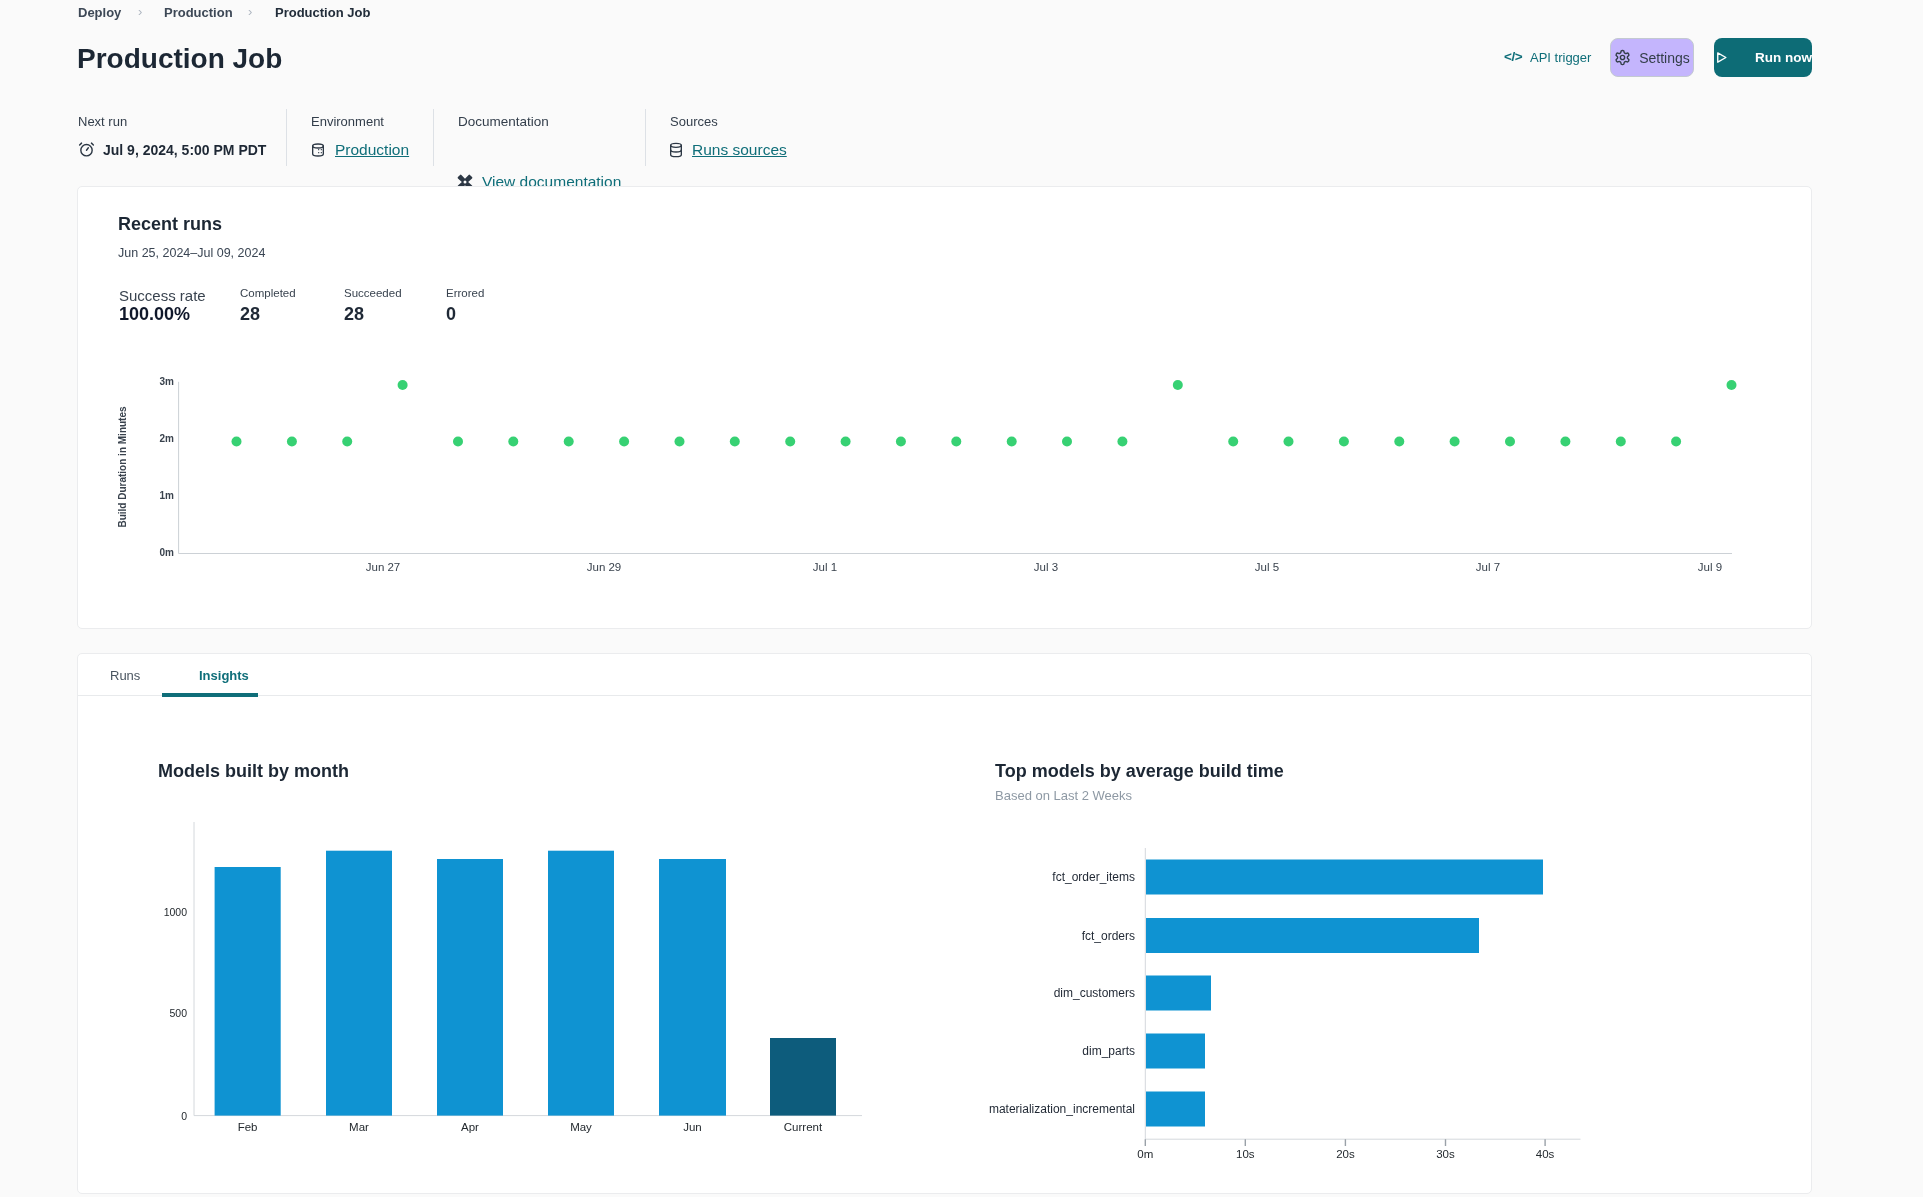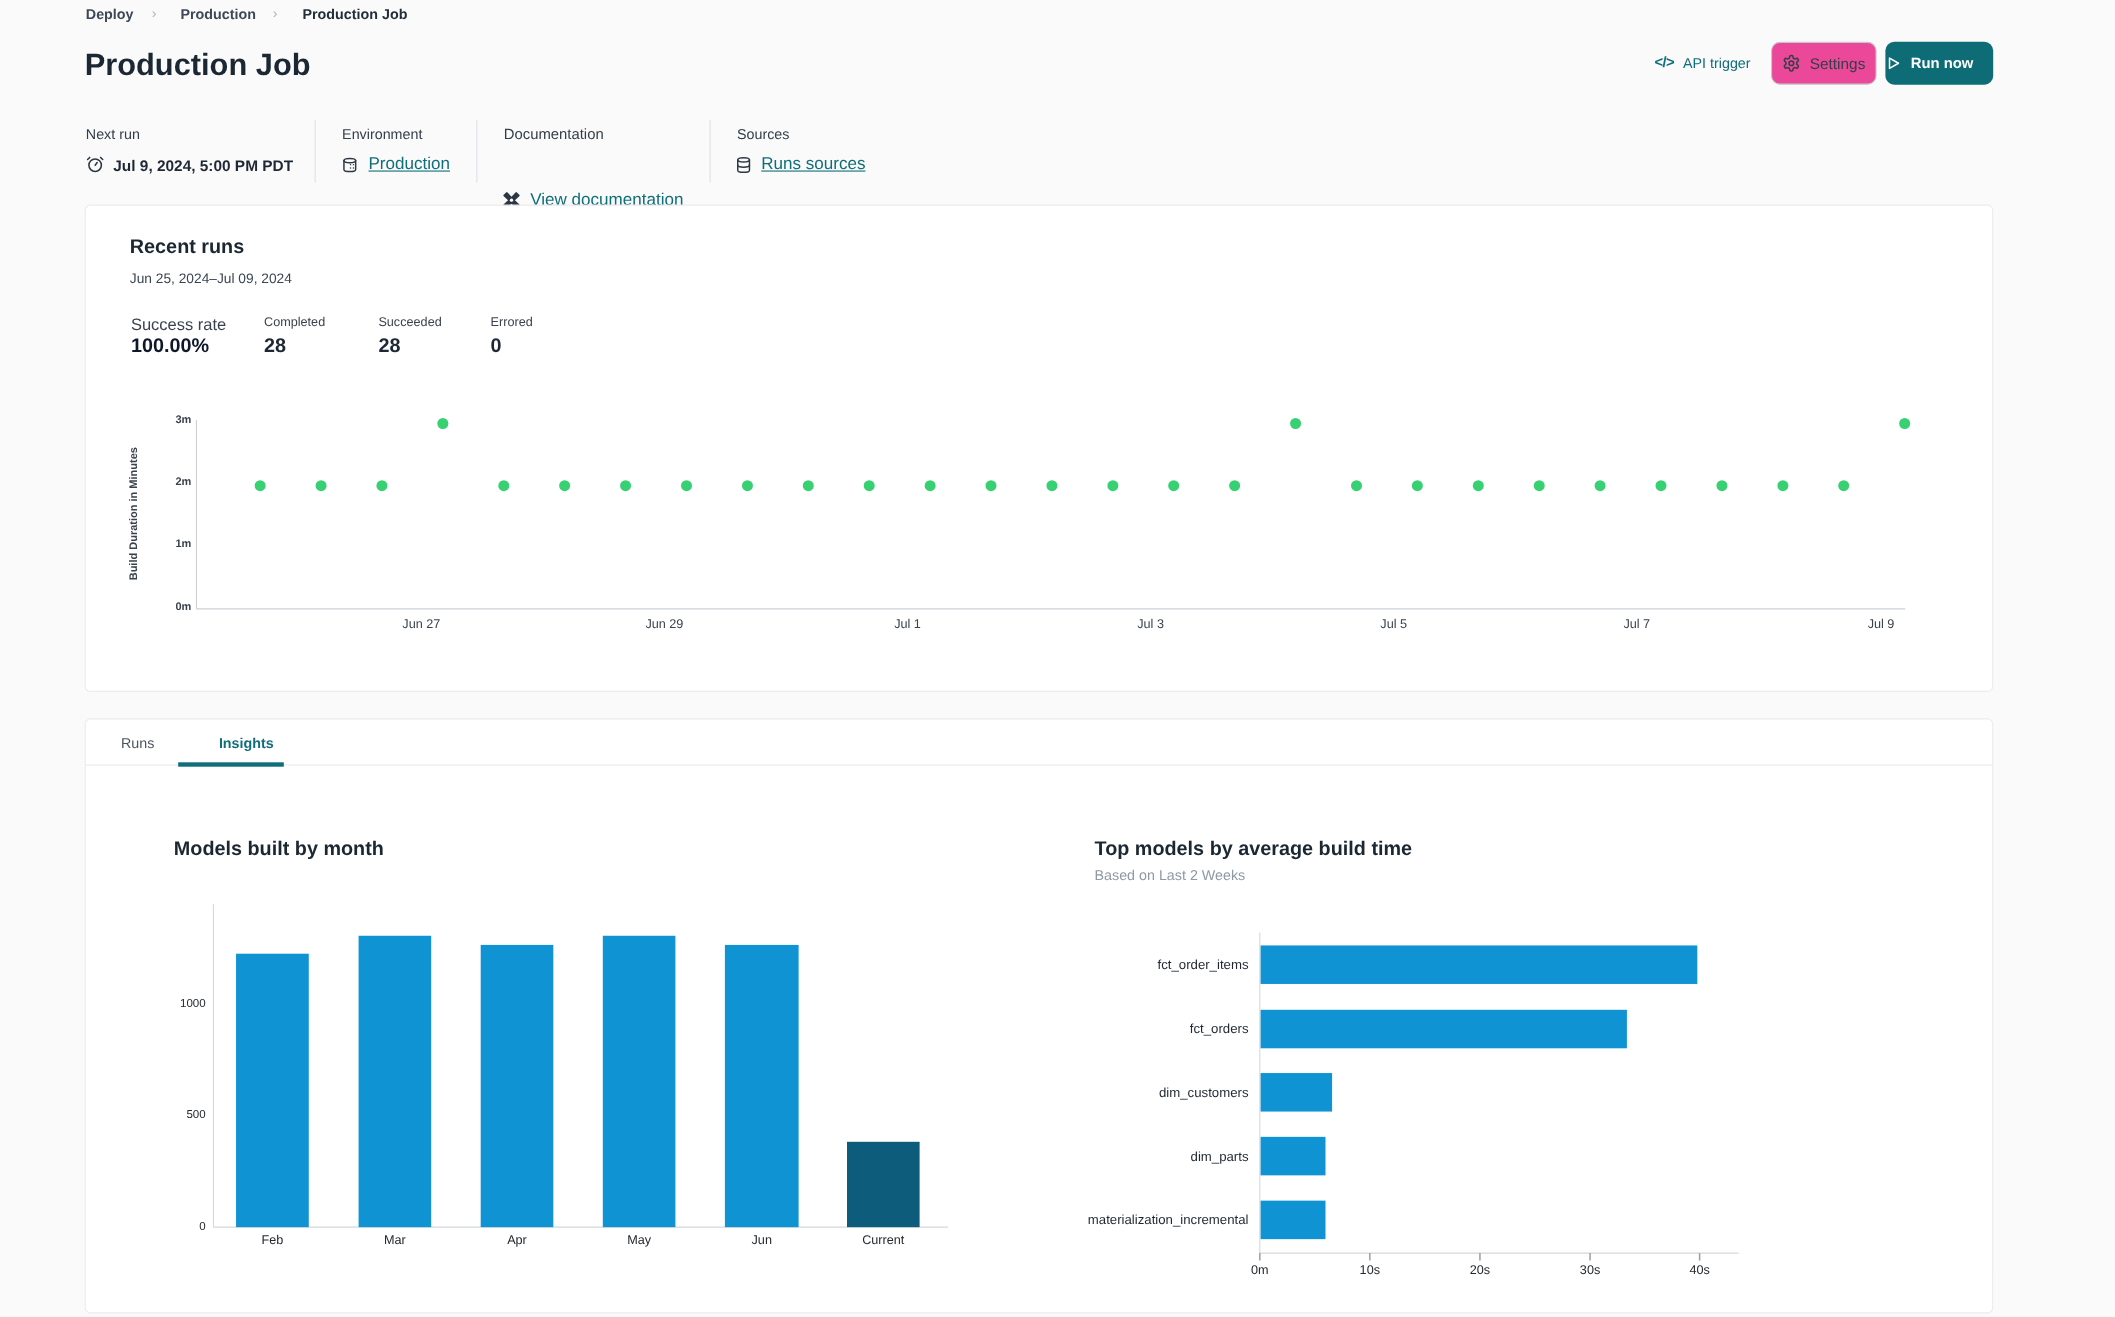--- a/index.html
+++ b/index.html
@@ -17,28 +17,28 @@
 <div class="abs" style="left:78px; top:5px; font-size:13px; font-weight:700; color:#3d4856;">Deploy</div>
 <div class="abs" style="left:138px; top:4px; font-size:13px; color:#aeb6c0;">›</div>
 <div class="abs" style="left:164px; top:5px; font-size:13px; font-weight:700; color:#3d4856;">Production</div>
 <div class="abs" style="left:248px; top:4px; font-size:13px; color:#aeb6c0;">›</div>
 <div class="abs" style="left:275px; top:5px; font-size:13px; font-weight:700; color:#222d3a;">Production Job</div>
 
 <div class="abs" style="left:77px; top:45px; font-size:28px; line-height:1; font-weight:700; color:#1c2734;">Production Job</div>
 
 <div class="abs teal" style="left:1504px; top:49px; font-size:13.5px; font-weight:700; letter-spacing:-0.5px;">&lt;/&gt;</div>
 <div class="abs teal" style="left:1530px; top:50px; font-size:13px;">API trigger</div>
-<div class="abs" style="left:1610px; top:38px; width:96px; height:39px; background:#ec4899; border:1px solid #c3c9d1; border-radius:8px; display:flex; align-items:center; justify-content:center;">
+<div class="abs" style="left:1610px; top:38px; width:84px; height:39px; background:#c4b5fd; border:1px solid #c3c9d1; border-radius:8px; display:flex; align-items:center; justify-content:center;">
   <svg width="17" height="17" viewBox="0 0 24 24" fill="none" stroke="#333e49" stroke-width="2" stroke-linecap="round" stroke-linejoin="round">
       <path d="M12.22 2h-.44a2 2 0 0 0-2 2v.18a2 2 0 0 1-1 1.73l-.43.25a2 2 0 0 1-2 0l-.15-.08a2 2 0 0 0-2.73.73l-.22.38a2 2 0 0 0 .73 2.73l.15.1a2 2 0 0 1 1 1.72v.51a2 2 0 0 1-1 1.74l-.15.09a2 2 0 0 0-.73 2.73l.22.38a2 2 0 0 0 2.73.73l.15-.08a2 2 0 0 1 2 0l.43.25a2 2 0 0 1 1 1.73V20a2 2 0 0 0 2 2h.44a2 2 0 0 0 2-2v-.18a2 2 0 0 1 1-1.73l.43-.25a2 2 0 0 1 2 0l.15.08a2 2 0 0 0 2.73-.73l.22-.39a2 2 0 0 0-.73-2.73l-.15-.08a2 2 0 0 1-1-1.74v-.5a2 2 0 0 1 1-1.74l.15-.09a2 2 0 0 0 .73-2.73l-.22-.38a2 2 0 0 0-2.73-.73l-.15.08a2 2 0 0 1-2 0l-.43-.25a2 2 0 0 1-1-1.73V4a2 2 0 0 0-2-2z"></path>
       <circle cx="12" cy="12" r="3"></circle>
     </svg>
   <span style="font-size:14px; color:#333e49; margin-left:8px;">Settings</span>
 </div>
-<div class="abs" style="left:1714px; top:38px; width:98px; height:39px; background:#0d6c76; border-radius:8px; display:flex; align-items:center; justify-content:flex-start;">
+<div class="abs" style="left:1714px; top:38px; width:98px; height:39px; background:#0d6c76; border-radius:8px; display:flex; align-items:center; justify-content:space-between;">
   <svg width="15" height="15" viewBox="0 0 24 24" fill="none" stroke="#fff" stroke-width="2.2" stroke-linecap="round" stroke-linejoin="round">
       <path d="M6 4.5 19 12 6 19.5z"></path>
     </svg>
   <span style="font-size:13.5px; font-weight:700; color:#fff; margin-left:8px;">Run now</span>
 </div>
 
 <div class="abs" style="left:78px; top:114px; font-size:13px; color:#333e4b;">Next run</div>
 <div class="abs" style="left:78px; top:141px; display:flex; align-items:flex-end;">
   <svg width="17" height="17" viewBox="0 0 24 24" fill="none" stroke="#2c3744" stroke-width="2" stroke-linecap="round" stroke-linejoin="round">
       <circle cx="12" cy="13" r="8"></circle>

